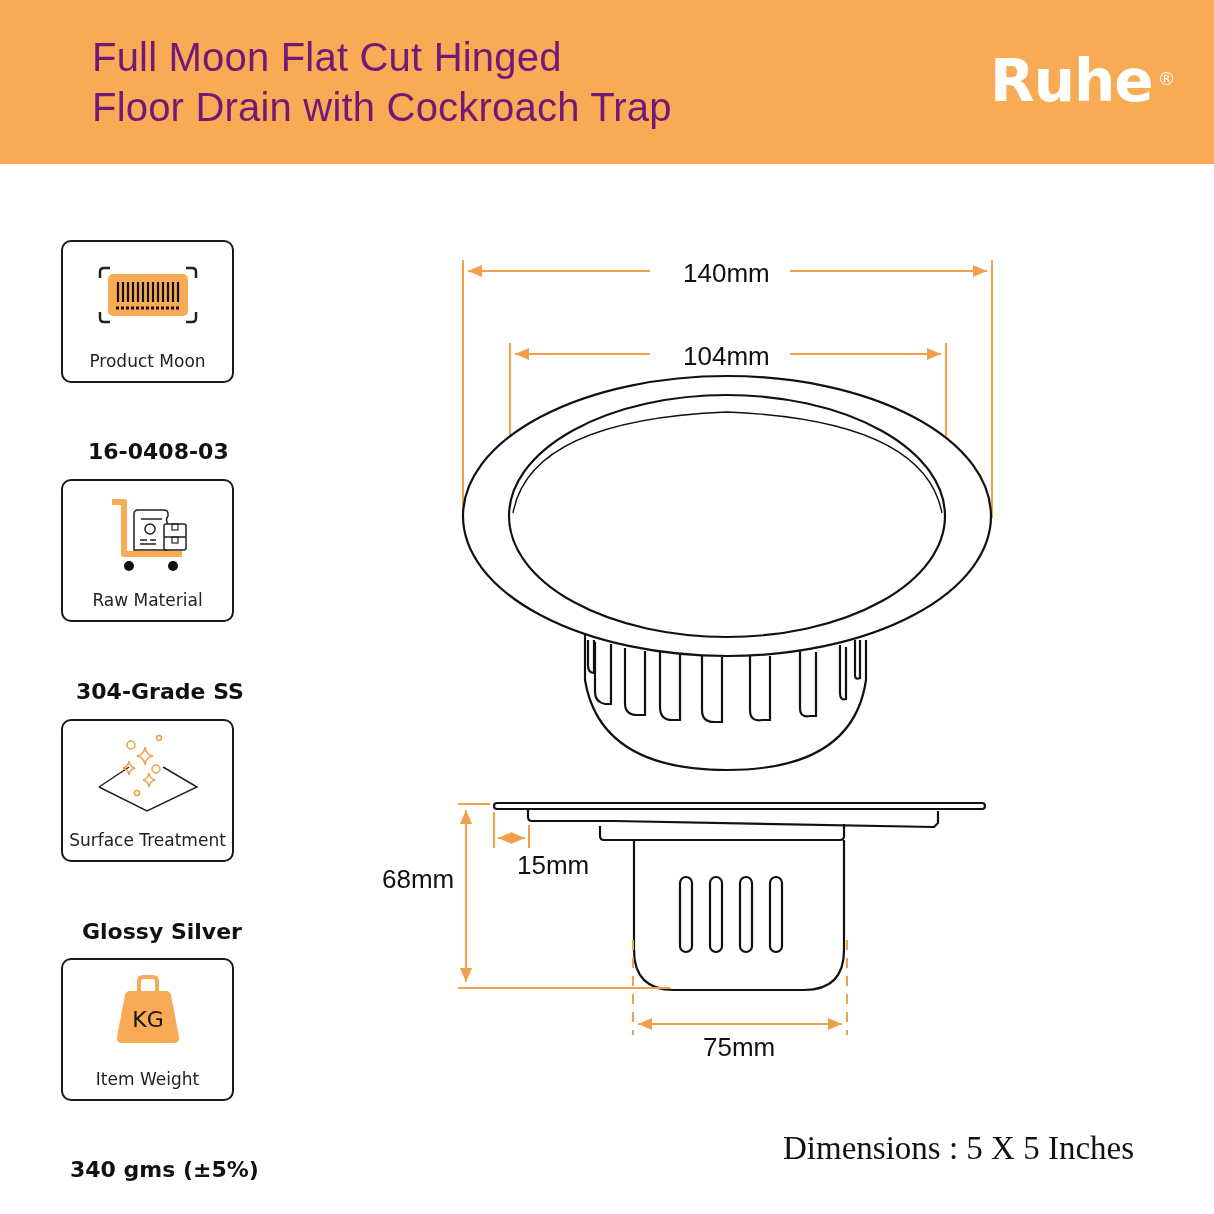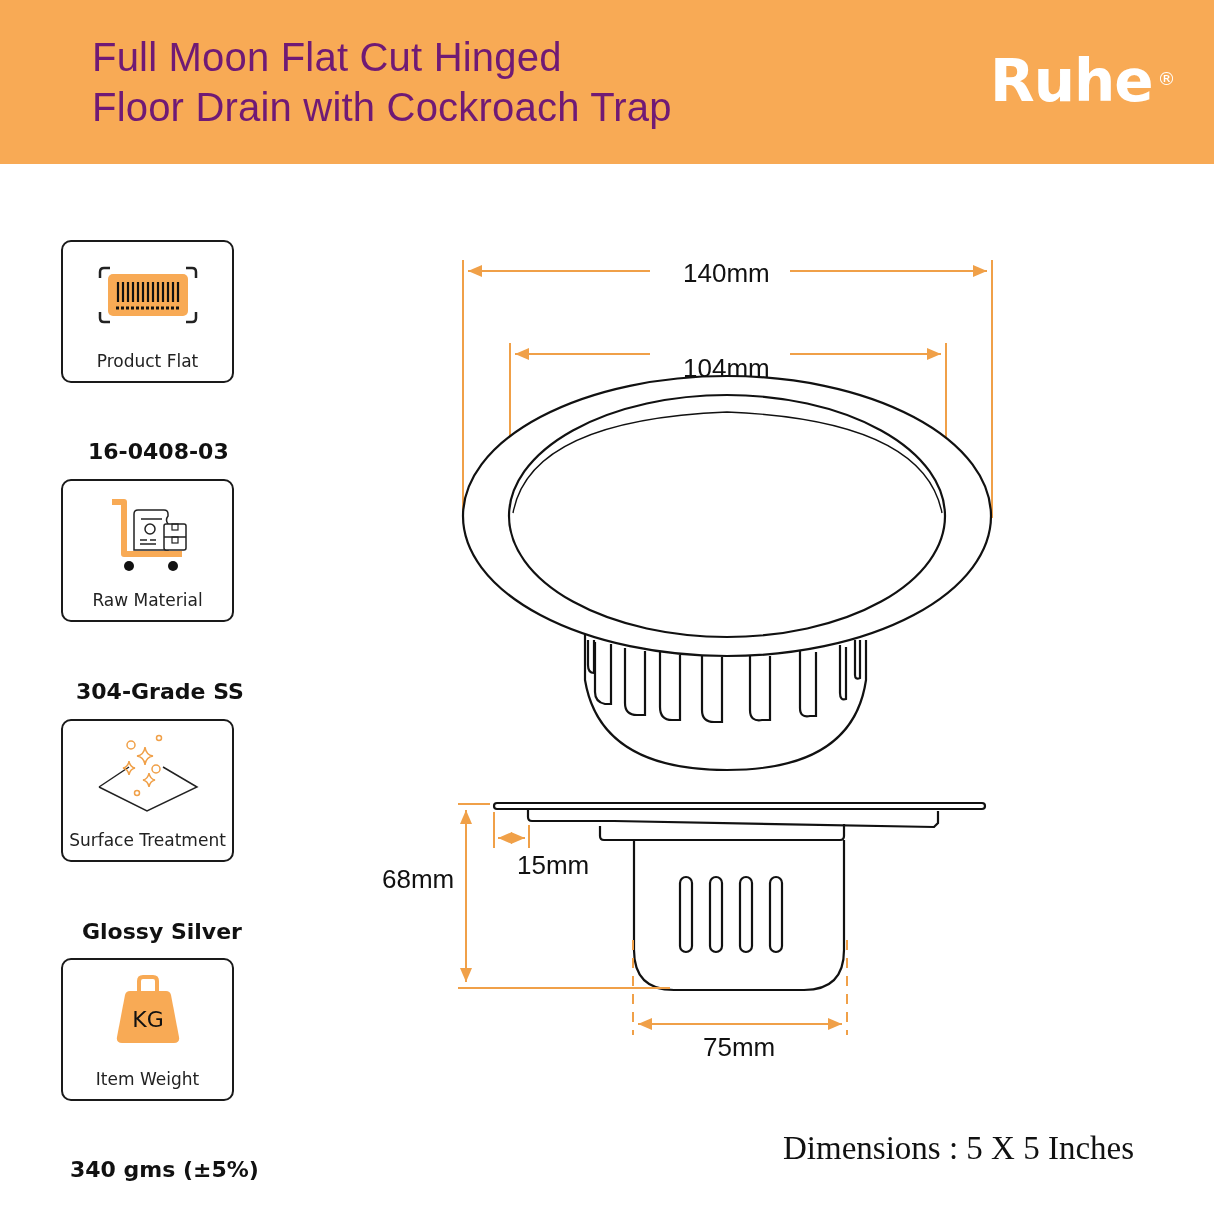--- a/index.html
+++ b/index.html
@@ -54,21 +54,21 @@
           <line x1="55" y1="22" x2="55" y2="42"></line>
         <line x1="60" y1="22" x2="60" y2="42"></line>
           <line x1="65" y1="22" x2="65" y2="42"></line>
         <line x1="70" y1="22" x2="70" y2="42"></line>
           <line x1="75" y1="22" x2="75" y2="42"></line>
         <line x1="80" y1="22" x2="80" y2="42"></line>
       </g>
       <line x1="18" y1="48" x2="82" y2="48" stroke="#111" stroke-width="3" stroke-dasharray="3 2"></line>
     </svg>
   </div>
-  <div class="spec-label">Product Flat</div>
+  <div class="spec-label">Product Moon</div>
 </div>
 <div class="spec-value" style="top:395px; left:88px;">16-0408-03</div>
 
 <div class="spec-box" style="top:479px;">
   <div class="spec-icon">
     <svg width="100" height="90" viewBox="0 0 100 90" style="margin-top:-2px">
       <path d="M14 14 h12 v52 h58" fill="none" stroke="#f8aa55" stroke-width="6" stroke-linejoin="round"></path>
       <circle cx="31" cy="78" r="5" fill="#111"></circle>
       <circle cx="75" cy="78" r="5" fill="#111"></circle>
       <path d="M36 26 q0 -4 4 -4 h26 q4 0 4 4 v2 q-3 4 0 8 v26 h-34 z" fill="none" stroke="#222" stroke-width="1.5"></path>
@@ -172,18 +172,18 @@
     <line x1="494" y1="812" x2="494" y2="848"></line>
     <line x1="529" y1="825" x2="529" y2="848"></line>
     <line x1="498" y1="838" x2="525" y2="838" marker-start="url(#arrL)" marker-end="url(#arrR)"></line>
     <line x1="633" y1="940" x2="633" y2="1035" stroke-dasharray="10 8"></line>
     <line x1="847" y1="940" x2="847" y2="1035" stroke-dasharray="10 8"></line>
     <line x1="638" y1="1024" x2="842" y2="1024" marker-start="url(#arrL)" marker-end="url(#arrR)"></line>
   </g>
 </svg>
 
 <div class="dim-label" style="left:683px; top:258px;">140mm</div>
-<div class="dim-label" style="left:683px; top:341px;margin-top:12px;">104mm</div>
+<div class="dim-label" style="left:683px; top:341px;">104mm</div>
 <div class="dim-label" style="left:476px; top:850px;margin-left:41px;">15mm</div>
 <div class="dim-label" style="left:382px; top:864px;text-align:center;">68mm</div>
 <div class="dim-label" style="left:703px; top:1032px;">75mm</div>
 
 <div class="footer-dim">Dimensions : 5 X 5 Inches</div>
 
 </body></html>

